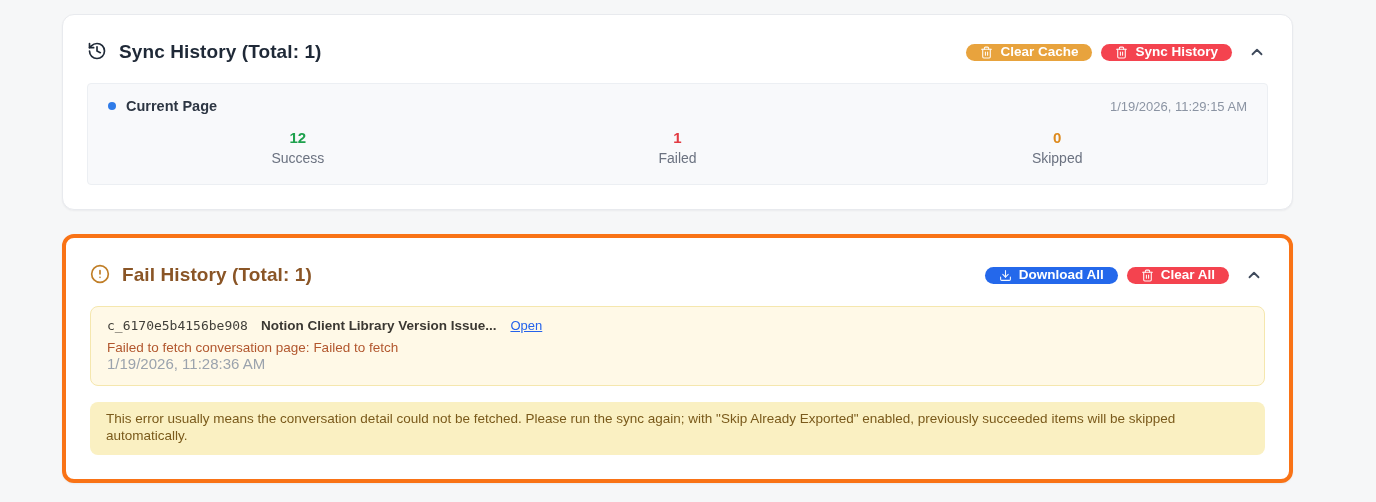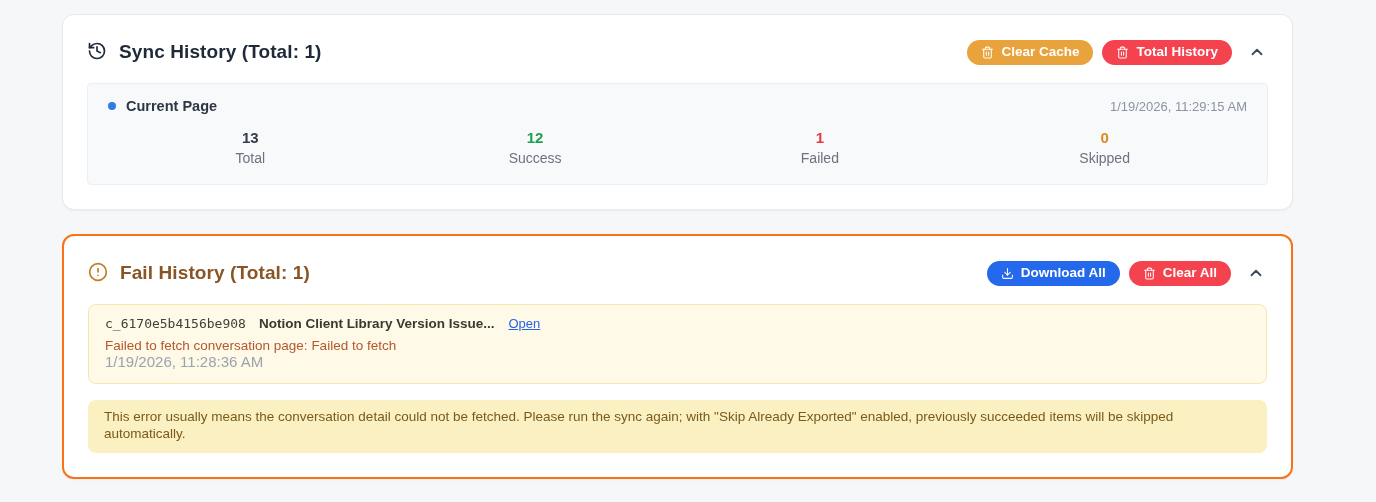--- a/index.html
+++ b/index.html
@@ -11,37 +11,37 @@
   }
   .page { padding: 14px 83px 0 62px; }
 
   .card {
     background: #ffffff;
     border-radius: 12px;
     padding: 22px 24px 24px;
     box-shadow: 0 1px 2px rgba(16,24,40,.05);
   }
   .sync-card { border: 1px solid #e8eaee; margin-bottom: 24px; }
-  .fail-card { border: 2px solid #f97316; }
+  .fail-card { border: 4px solid #f97316; }
 
   .card-header {
     display: flex; align-items: center; justify-content: space-between;
     height: 30px; margin-bottom: 16px;
   }
   .title-group { display: flex; gap: 12px; }
   .card-title { font-size: 19px; font-weight: 700; color: #1f2937; letter-spacing: .1px; }
   .fail-card .card-title { color: #8a5526; }
   .title-icon { display: inline-flex; color: #1f2937; }
   .fail-card .title-icon { color: #c07e27; }
   .icon svg { display: block; }
 
   .actions { display: flex; align-items: center; gap: 9px; }
   .btn {
     display: inline-flex; align-items: center; gap: 7px;
-    height: 25px; padding: 8px 14px;
+    height: 17px; padding: 8px 14px;
     border: none; border-radius: 999px;
     color: #ffffff; font-size: 13.5px; font-weight: 700;
     font-family: inherit; cursor: pointer; line-height: 1;
   }
   .btn-warning { background: #e8a33d; }
   .btn-danger  { background: #f4434f; }
   .btn-primary { background: #2468eb; }
   .btn .icon { display: inline-flex; opacity: .95; }
 
   .chevron-btn {
@@ -128,45 +128,41 @@
         <button class="btn btn-danger">
           <span class="icon">
             <svg width="13" height="13" viewBox="0 0 24 24" fill="none" stroke="currentColor" stroke-width="2" stroke-linecap="round" stroke-linejoin="round">
               <path d="M3 6h18"></path>
                 <path d="M19 6v14a2 2 0 0 1-2 2H7a2 2 0 0 1-2-2V6"></path>
               <path d="M8 6V4a2 2 0 0 1 2-2h4a2 2 0 0 1 2 2v2"></path>
               <line x1="10" y1="11" x2="10" y2="17"></line>
                 <line x1="14" y1="11" x2="14" y2="17"></line>
             </svg>
           </span>
-          <span>Total History</span>
+          <span>Sync History</span>
         </button>
         <button class="chevron-btn">
           <span class="icon">
             <svg width="18" height="18" viewBox="0 0 24 24" fill="none" stroke="currentColor" stroke-width="2.4" stroke-linecap="round" stroke-linejoin="round">
               <polyline points="18 15 12 9 6 15"></polyline>
             </svg>
           </span>
         </button>
       </div>
     </header>
 
     <div class="sync-panel">
       <div class="panel-header">
         <div class="scope">
           <span class="dot"></span>
           <span class="scope-label">Current Page</span>
         </div>
         <span class="panel-timestamp">1/19/2026, 11:29:15 AM</span>
       </div>
       <div class="stats-row">
-        <div class="stat">
-          <div class="stat-value" style="color: rgb(50, 60, 75);">13</div>
-          <div class="stat-label">Total</div>
-        </div>
         <div class="stat">
           <div class="stat-value" style="color: rgb(30, 161, 77);">12</div>
           <div class="stat-label">Success</div>
         </div>
         <div class="stat">
           <div class="stat-value" style="color: rgb(226, 59, 66);">1</div>
           <div class="stat-label">Failed</div>
         </div>
         <div class="stat">
           <div class="stat-value" style="color: rgb(221, 138, 29);">0</div>

